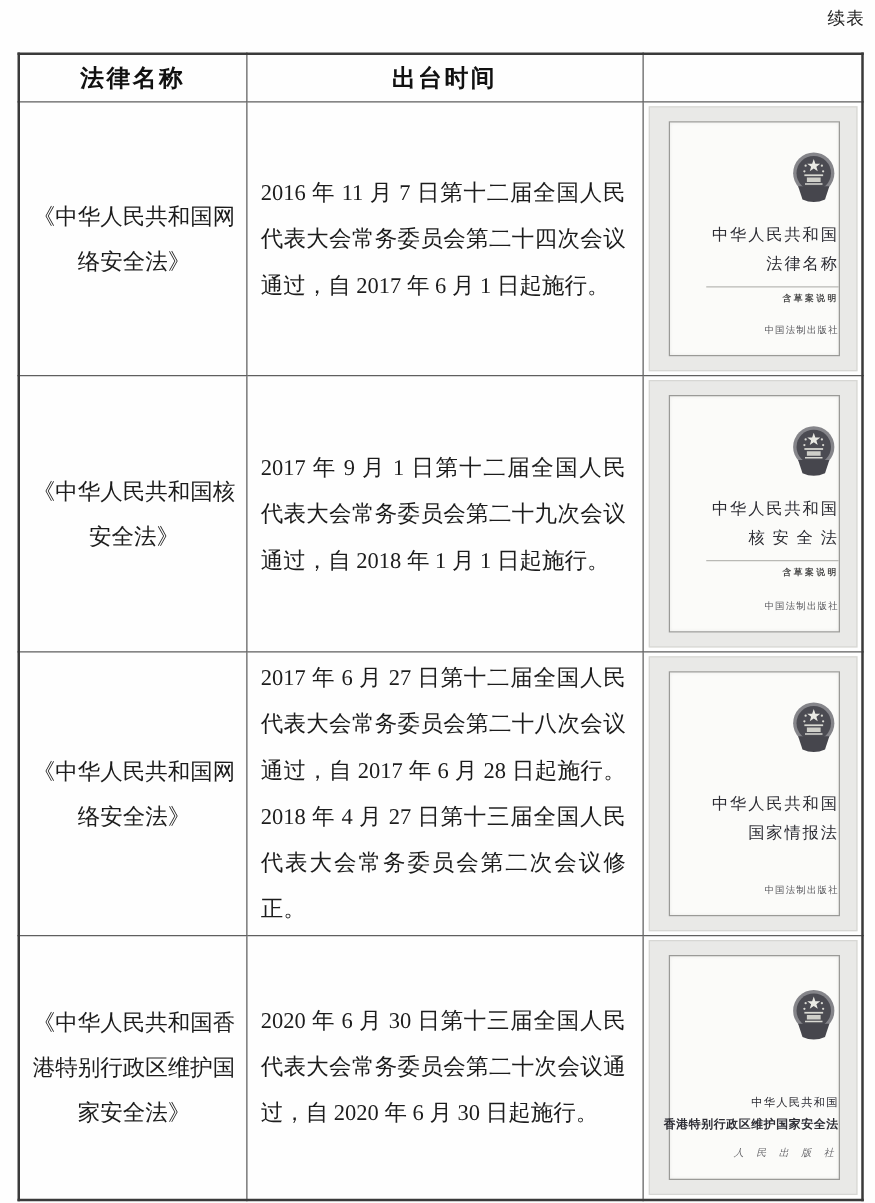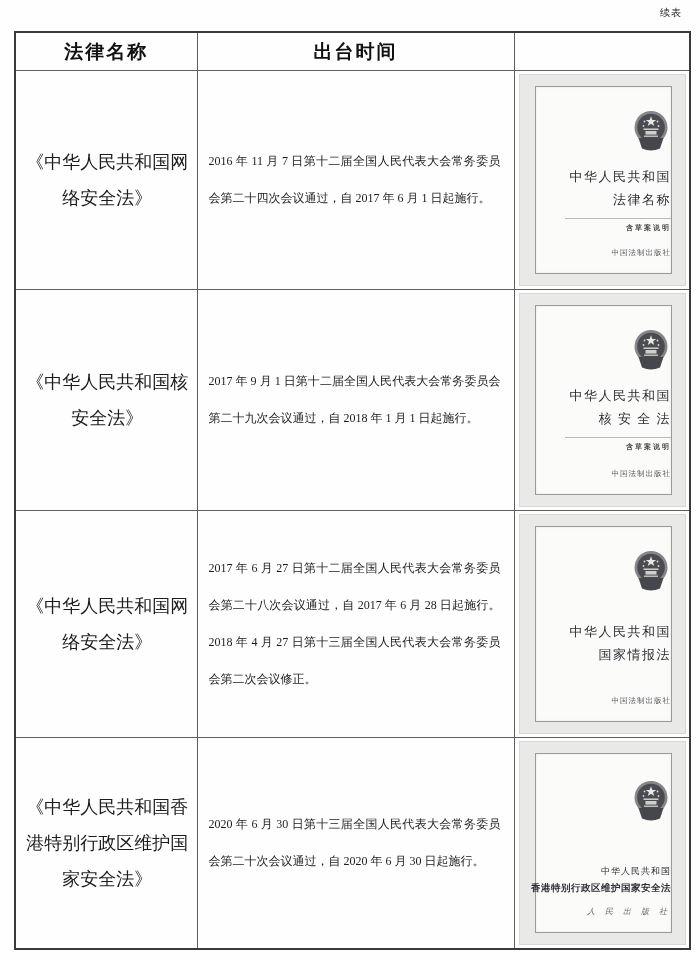--- a/index.html
+++ b/index.html
@@ -3,41 +3,41 @@
 <meta charset="utf-8">
 <style>
   html,body{margin:0;padding:0;}
   body{
     width:700px;height:962px;position:relative;
     background:#fefefe;color:#1c1c1c;
     font-family:"Liberation Serif","DejaVu Serif",serif;
     overflow:hidden;
   }
   .continued{
-    position:absolute;top:6px;right:18px;
-    font-size:10px;color:#222;letter-spacing:1px;
+    position:absolute;top:6px;right:8px;
+    font-size:14px;color:#222;letter-spacing:1px;
   }
   table.law-table{
-    position:absolute;left:14px;top:31px;width:675px;
+    position:absolute;left:14px;top:42px;width:675px;
     border-collapse:collapse;table-layout:fixed;
     border:2px solid #3a3a3a;
   }
   col.c-name{width:182px;} col.c-time{width:317px;} col.c-cover{width:176px;}
   th,td{border:1px solid #5f5f5f;vertical-align:middle;padding:0;}
   th{
     height:37px;font-size:19px;font-weight:700;color:#111;
     font-family:"Liberation Sans","DejaVu Sans",sans-serif;
     text-align:center;letter-spacing:2px;
   }
   td.name-cell{
     font-size:18px;line-height:36px;
     padding:0 4px 0 6px;text-align:center;
   }
   td.time-cell{
-    font-size:12px;line-height:37px;
+    font-size:18px;line-height:37px;
     padding:0 13px 0 11px;
     text-align:justify;text-justify:inter-character;
   }
   tr.r1{height:219px;} tr.r2{height:221px;} tr.r3{height:227px;} tr.r4{height:211px;}
   td.cover-cell{position:relative;}
   .photo{
     position:absolute;left:4px;right:3px;top:3px;bottom:3px;
     background:#e9e9e7;border:1px solid #d7d7d4;
   }
   .book{

